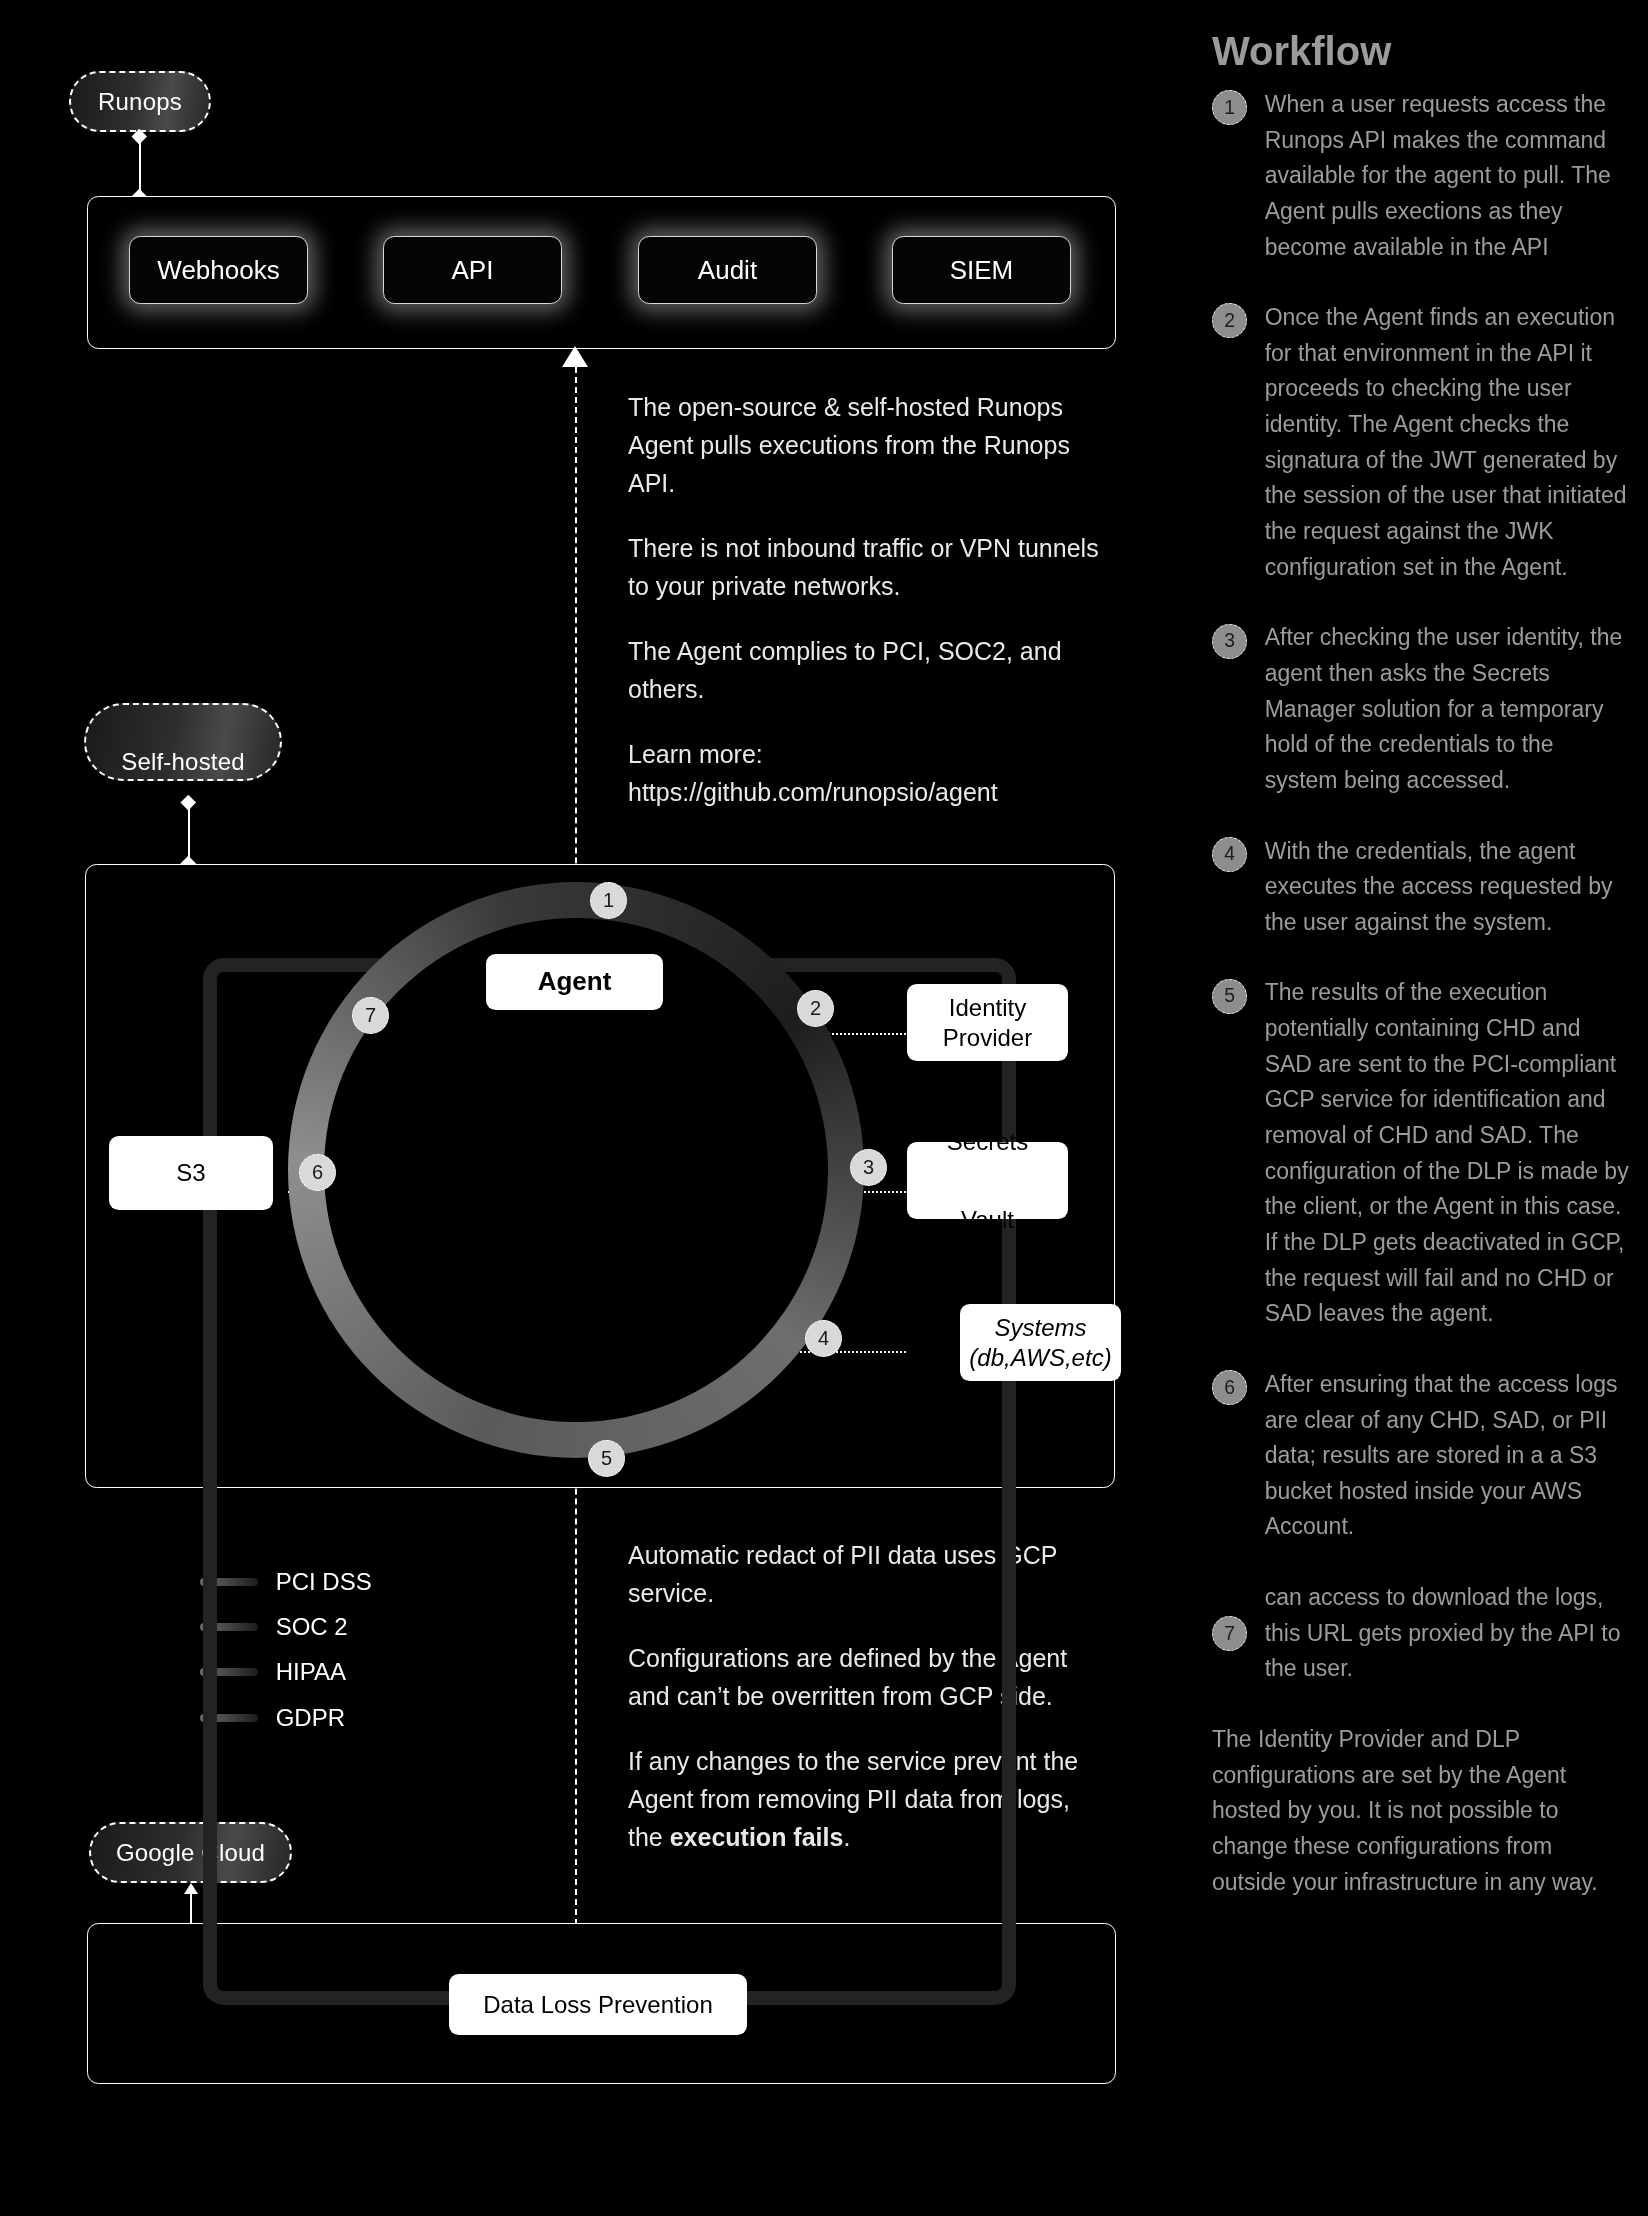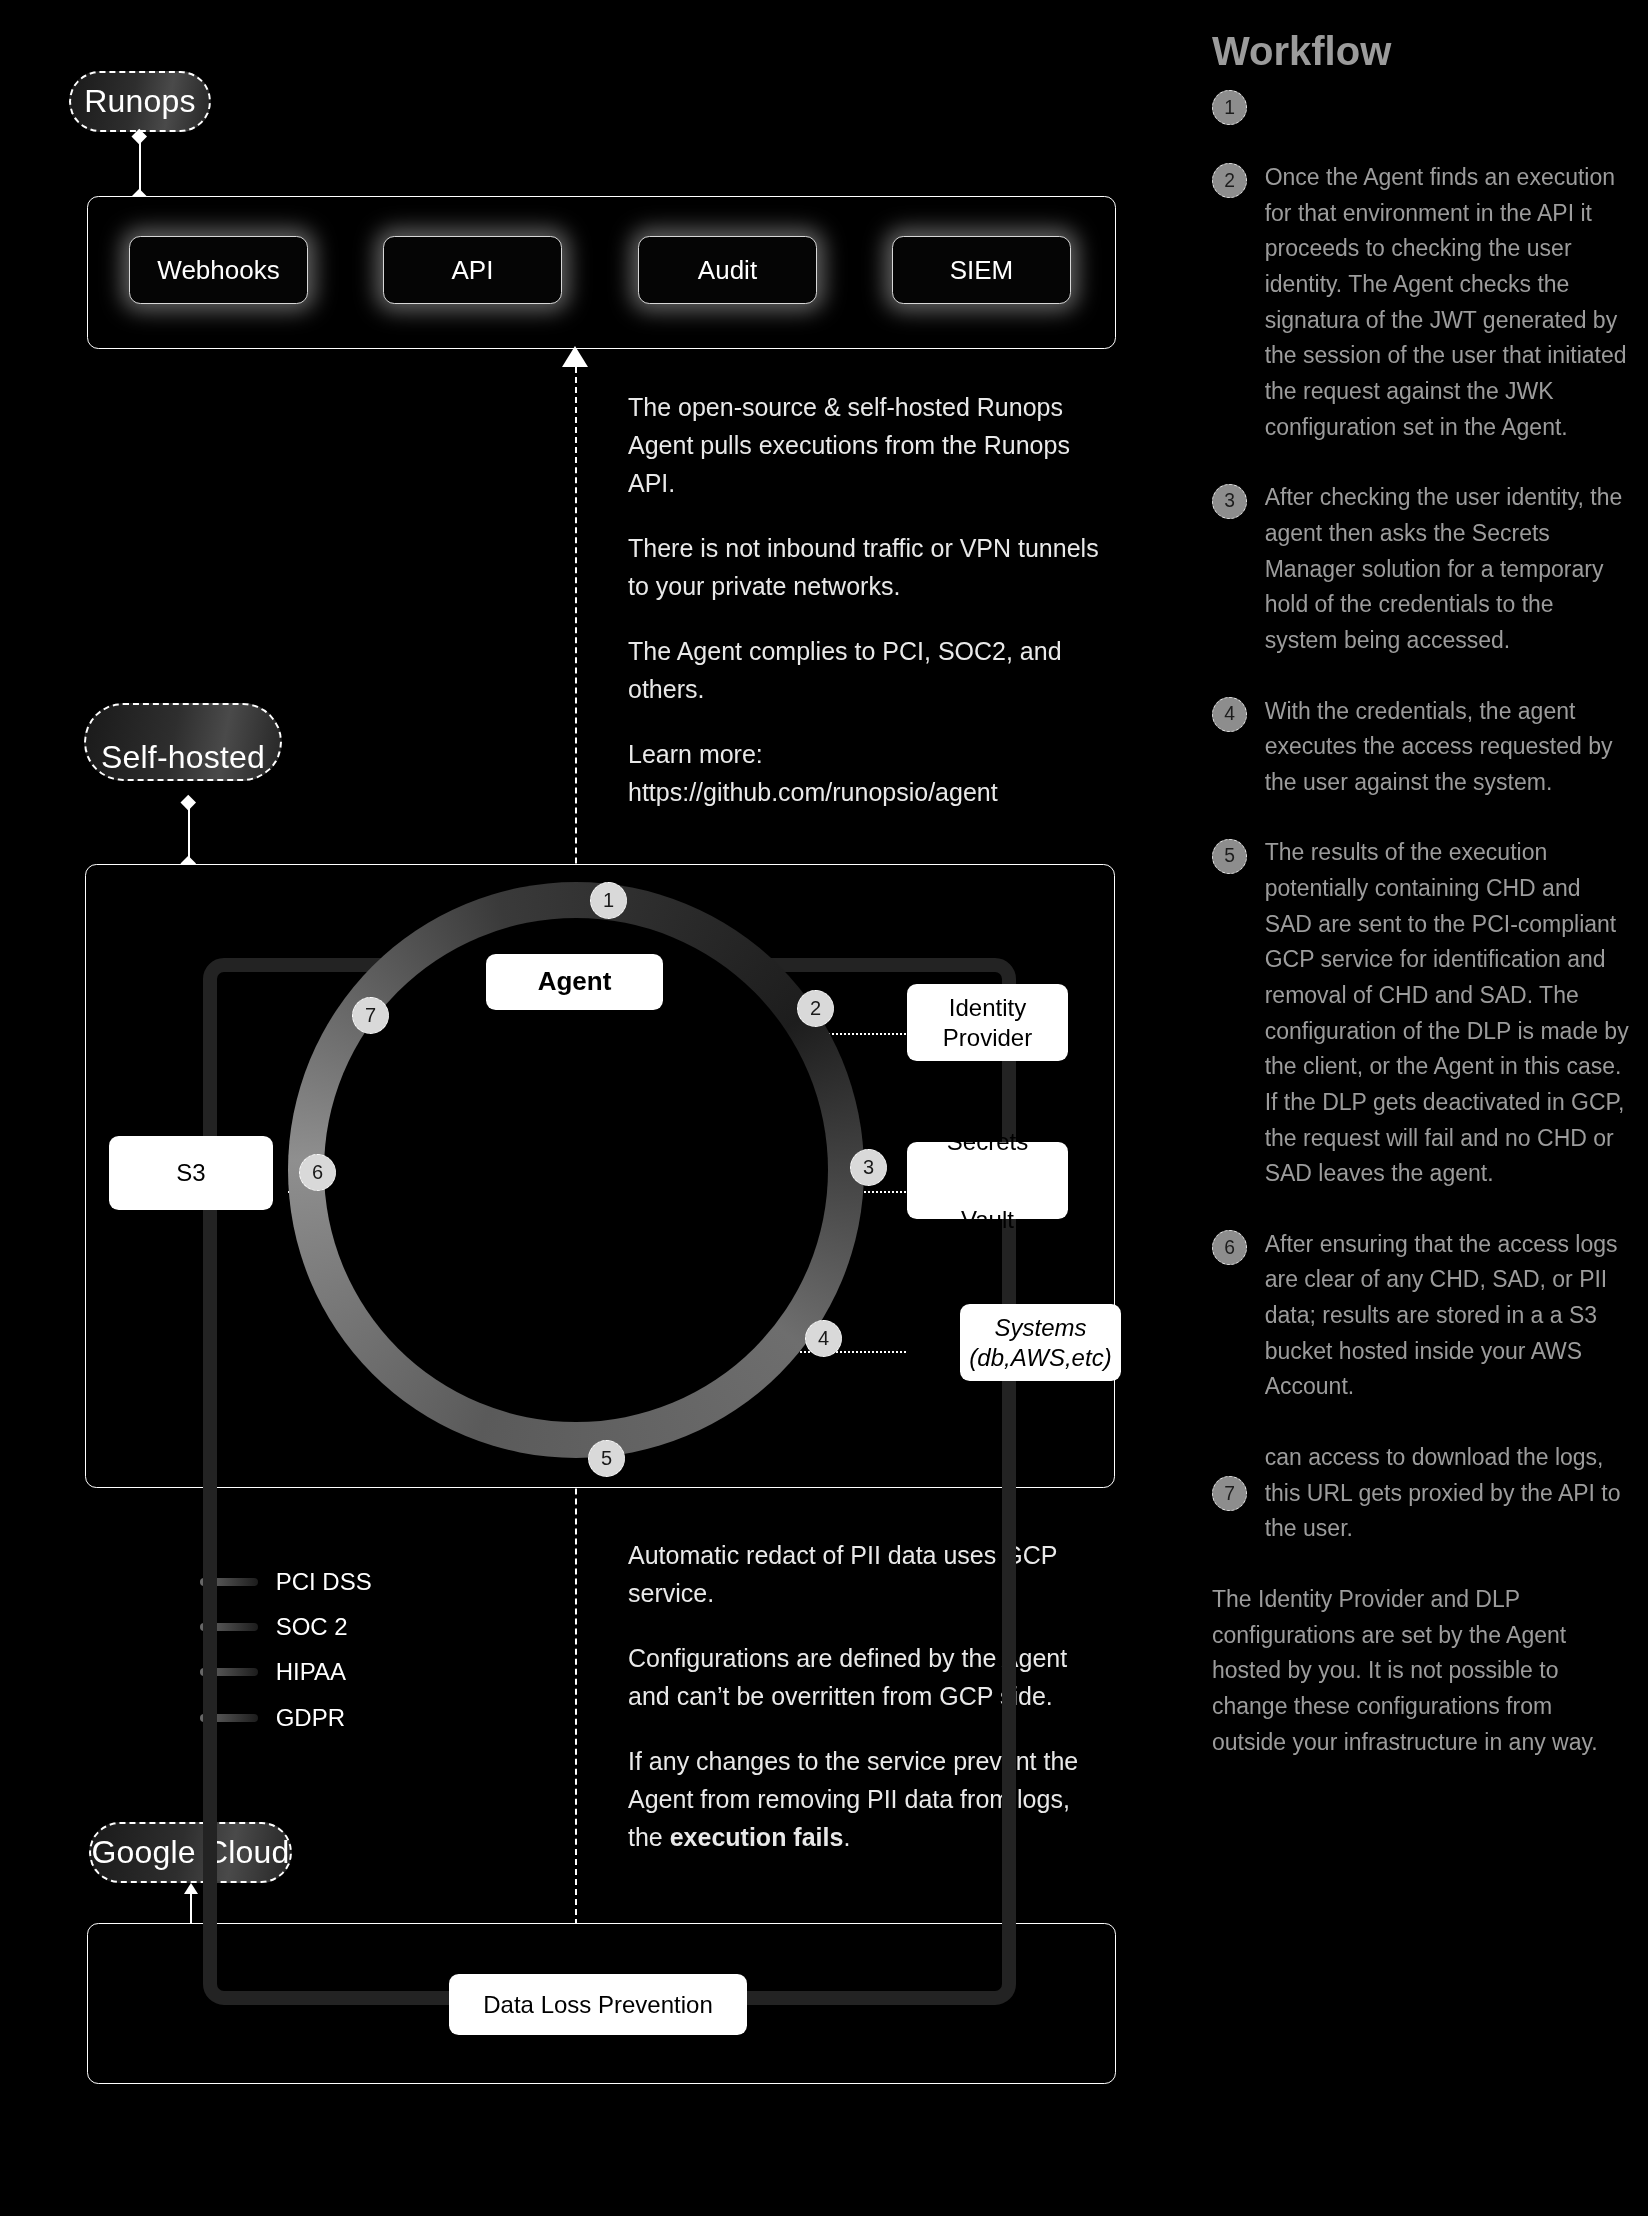--- a/index.html
+++ b/index.html
@@ -15,21 +15,21 @@
   
   .dashed-pill {
     position: absolute;
     border: 2.4px dashed #ffffff;
     border-radius: 804px;
     background: linear-gradient(100deg,#1a1a1a 0%,#2e2e2e 45%,#4a4a4a 70%,#262626 100%);
     display: flex; align-items: center; justify-content: center;
     color: #fff;
     padding: 3.2px 4.8px;
   }
-  .dashed-pill span { font-size: 32px; letter-spacing: 0.2px; white-space: nowrap; }
+  .dashed-pill span { font-size: 24px; letter-spacing: 0.2px; white-space: nowrap; }
 
   .zone-box {
     position: absolute;
     border: 1.6px solid #ffffff;
     border-radius: 11.3px;
     background: #000;
   }
 
   .glow-box {
     position: absolute;
@@ -282,20 +282,21 @@
 
   <div class="white-node" style="left:449px; top:1974px; width:298px; height:61px;">
     <span>Data Loss Prevention</span>
   </div>
 
   <div id="workflow">
     <h1>Workflow</h1>
 
     <div class="wf-item">
       <div class="wf-num">1</div>
+      <div class="wf-text">When a user requests access the Runops API makes the command available for the agent to pull. The Agent pulls exections as they become available in the API</div>
     </div>
     <div class="wf-item">
       <div class="wf-num">2</div>
       <div class="wf-text">Once the Agent finds an execution for that environment in the API it proceeds to checking the user identity. The Agent checks the signatura of the JWT generated by the session of the user that initiated the request against the JWK configuration set in the Agent.</div>
     </div>
     <div class="wf-item">
       <div class="wf-num">3</div>
       <div class="wf-text">After checking the user identity, the agent then asks the Secrets Manager solution for a temporary hold of the credentials to the system being accessed.</div>
     </div>
     <div class="wf-item">

